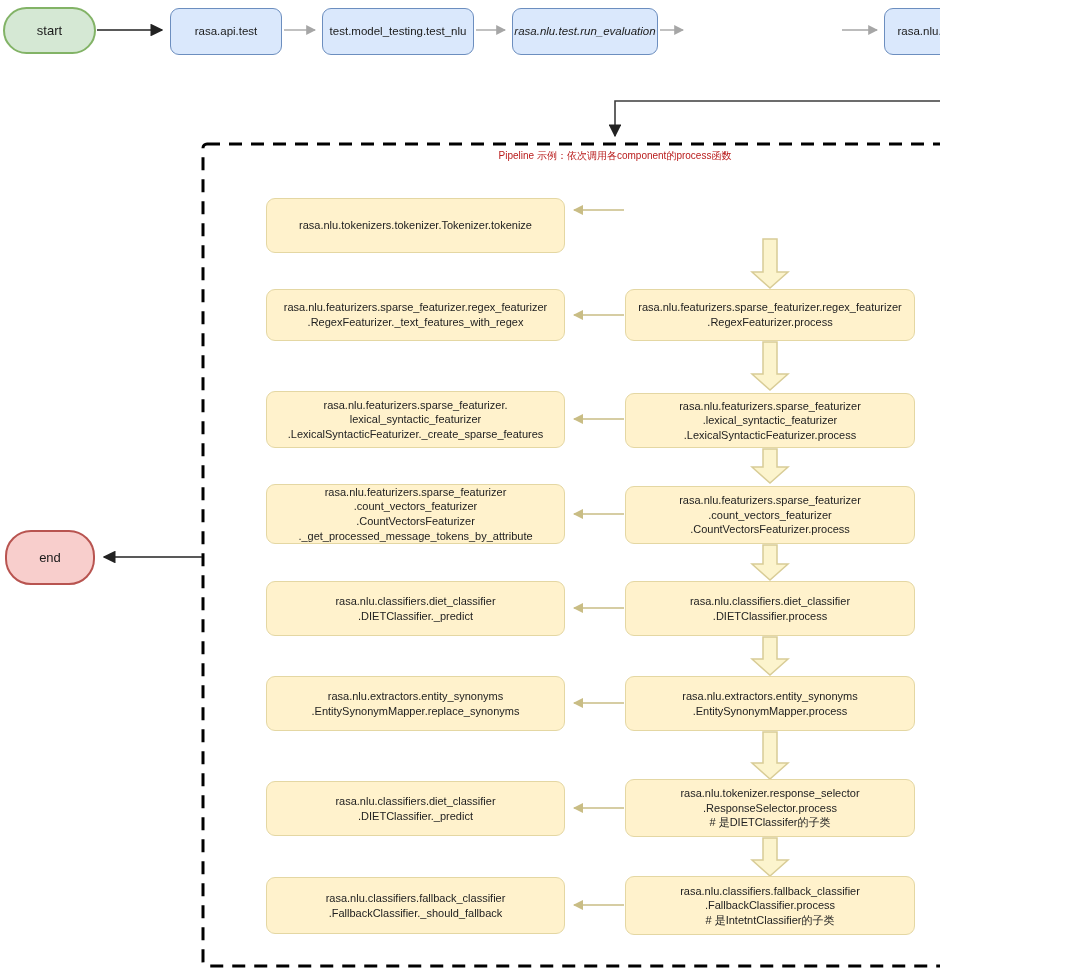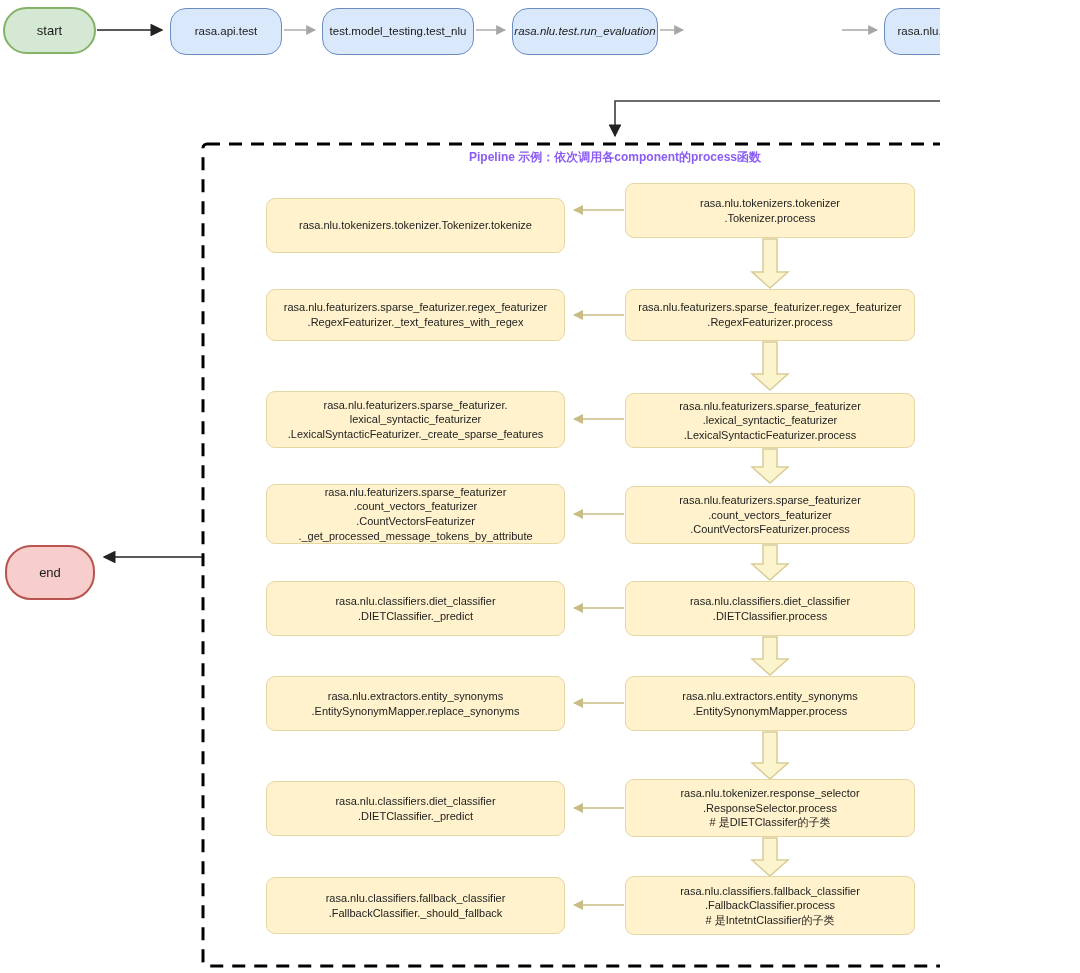--- a/index.html
+++ b/index.html
@@ -9,32 +9,32 @@
   }
   .layer{position:absolute;left:0;top:0;width:1080px;height:973px;pointer-events:none;}
   .node{
     position:absolute;box-sizing:border-box;display:flex;align-items:center;justify-content:center;
     text-align:center;white-space:pre-line;line-height:1.32;
   }
   .terminal{
     border:2px solid;border-radius:26px;font-size:13px;
   }
   .start{background:var(--start-fill);border-color:var(--start-border);}
-  .end{background:var(--end-fill);border-color:var(--end-border);margin-top:15px;}
+  .end{background:var(--end-fill);border-color:var(--end-border);}
   .flow{
-    background:var(--flow-fill);border:1.5px solid var(--flow-border);border-radius:16px;
+    background:var(--flow-fill);border:1.5px solid var(--flow-border);border-radius:9px;
     font-size:11.5px;white-space:nowrap;
   }
   .step{
     background:var(--step-fill);border:1.5px solid var(--step-border);border-radius:9px;
     font-size:11px;padding:2px 6px;color:#222;
   }
   .pipe-title{
     position:absolute;left:203px;top:149px;width:824px;text-align:center;
-    font-size:12px;color:#8b5cf6;font-weight:bold;
+    font-size:10px;color:#b91c1c;
   }
 </style>
 </head>
 <body>
 
 <div class="canvas">
 
   <svg class="layer" width="1080" height="973" viewBox="0 0 1080 973" xmlns="http://www.w3.org/2000/svg">
     <defs>
       <marker id="mk-black" viewBox="0 0 10 10" refX="9" refY="5" markerWidth="8" markerHeight="8" orient="auto-start-reverse">
@@ -82,22 +82,20 @@
   <div class="node terminal end" style="left:5px;top:530px;width:90px;height:55px;">end</div>
 
   <div class="node flow" style="left:170px;top:8px;width:112px;height:47px;">rasa.api.test</div>
   <div class="node flow" style="left:322px;top:8px;width:152px;height:47px;">test.model_testing.test_nlu</div>
   <div class="node flow" style="left:512px;top:8px;width:146px;height:47px;font-style:italic;">rasa.nlu.test.run_evaluation</div>
   <div class="node flow" style="left:884px;top:8px;width:190px;height:47px;">rasa.nlu.model.Interpreter.parse</div>
 
   <div class="pipe-title">Pipeline 示例：依次调用各component的process函数</div>
 
   <div class="node step" style="left:266px;top:183px;width:299px;height:55px;margin-top:15px;">rasa.nlu.tokenizers.tokenizer.Tokenizer.tokenize</div>
-  <div class="node step" style="left:625px;top:183px;width:290px;height:55px;">rasa.nlu.tokenizers.tokenizer
-.Tokenizer.process</div>
 
   <div class="node step" style="left:266px;top:289px;width:299px;height:52px;">rasa.nlu.featurizers.sparse_featurizer.regex_featurizer
 .RegexFeaturizer._text_features_with_regex</div>
   <div class="node step" style="left:625px;top:289px;width:290px;height:52px;">rasa.nlu.featurizers.sparse_featurizer.regex_featurizer
 .RegexFeaturizer.process</div>
 
   <div class="node step" style="left:266px;top:391px;width:299px;height:57px;">rasa.nlu.featurizers.sparse_featurizer.
 lexical_syntactic_featurizer
 .LexicalSyntacticFeaturizer._create_sparse_features</div>
   <div class="node step" style="left:625px;top:393px;width:290px;height:55px;">rasa.nlu.featurizers.sparse_featurizer

